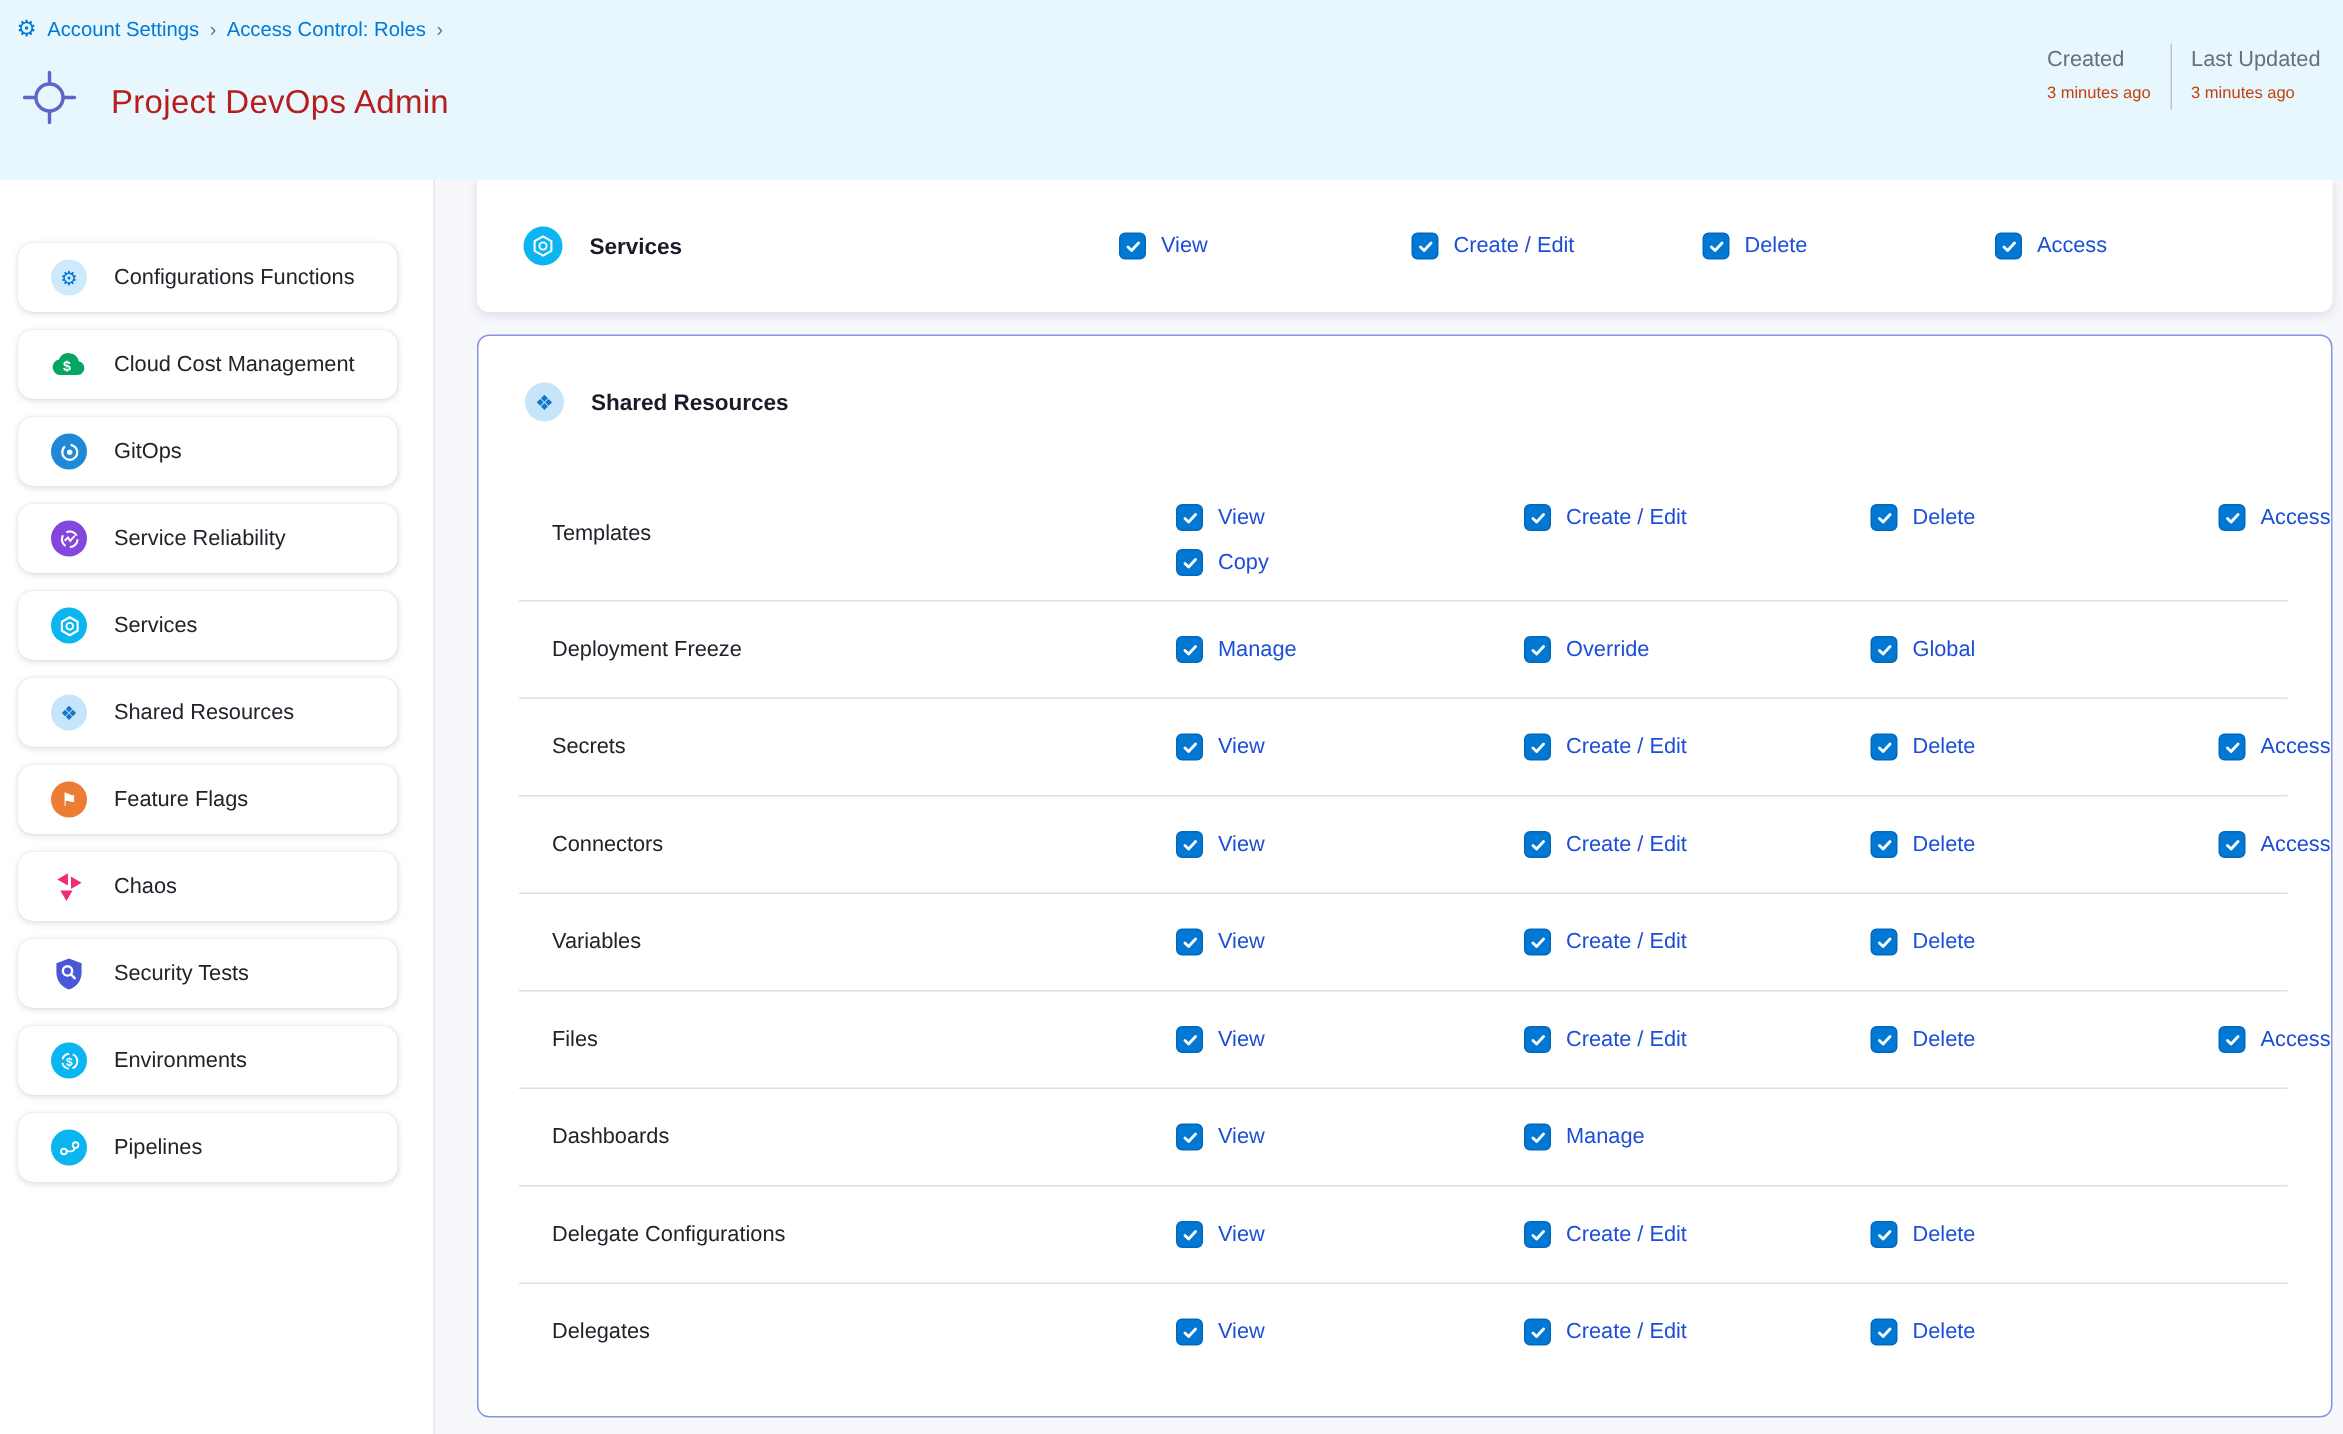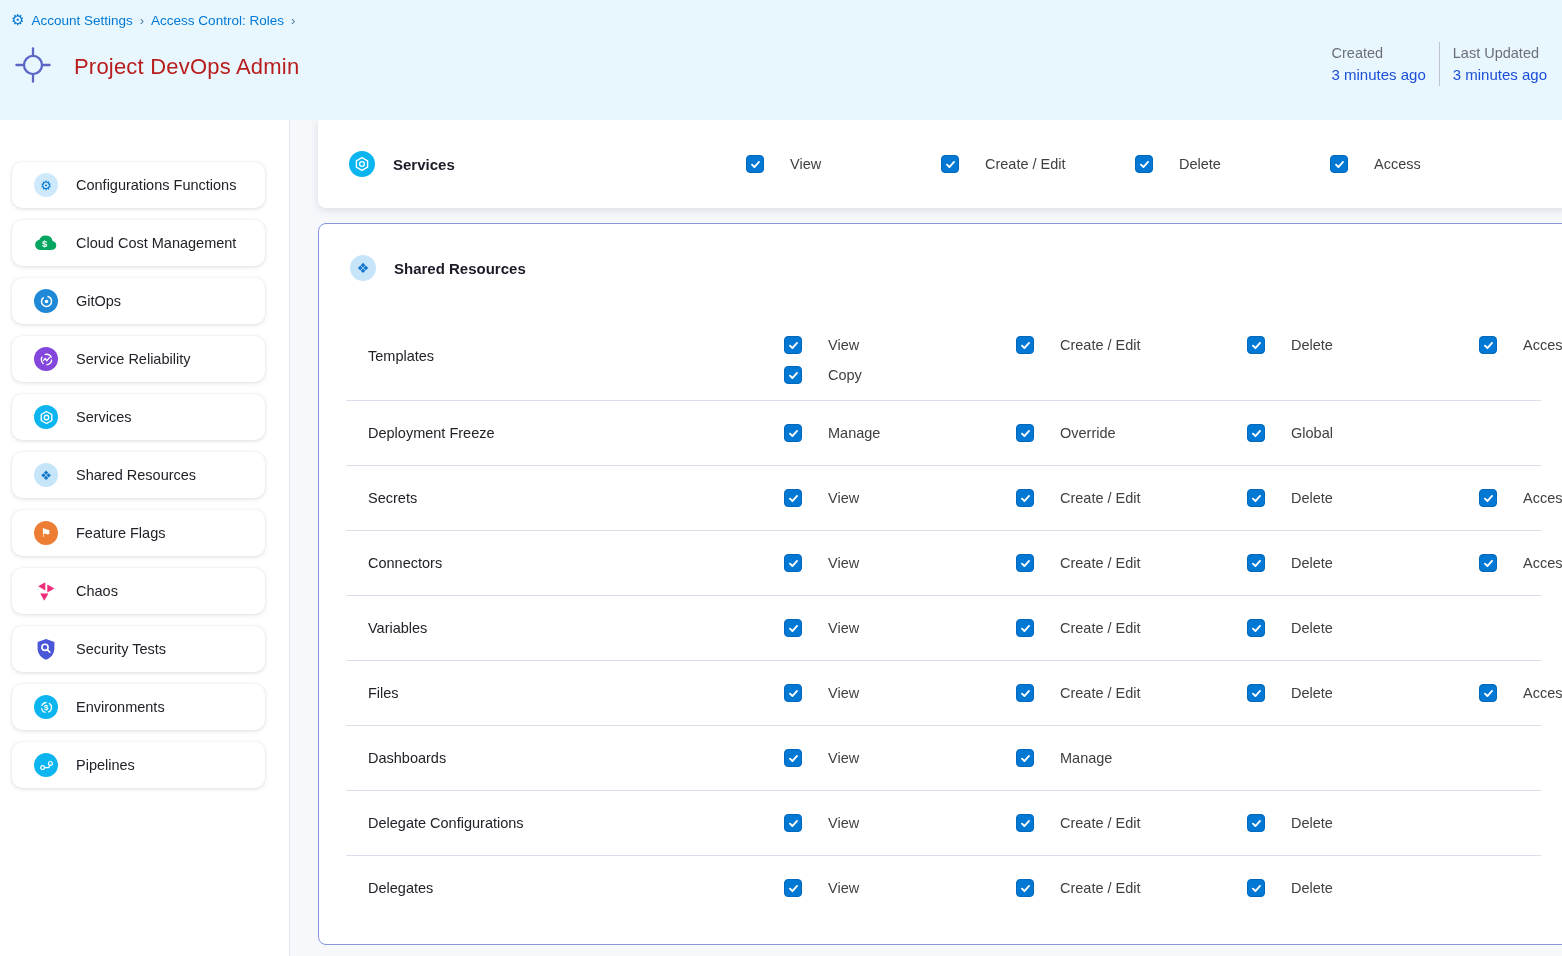--- a/index.html
+++ b/index.html
@@ -6,24 +6,24 @@
   html,body { width:1562px; height:956px; overflow:hidden; }
   body { font-family:"Liberation Sans", sans-serif; background:#f6f8fc; color:#22222a; }
 
   
   .topbar { height:120px; background:#e7f7fd; position:relative; }
   .breadcrumb { display:flex; align-items:center; gap:7px; padding:12px 0 0 11px; font-size:13.5px; font-weight:500; }
   .crumb-link { color:#0278d5; cursor:pointer;text-align:center; }
   .crumb-sep { color:#51789c; font-size:13px; }
   .title-row { position:absolute; left:14px; top:46px; display:flex; align-items:center; }
   .page-title { margin-left:22px; font-size:22px; font-weight:500; color:#b91c1c; letter-spacing:.2px; }
-  .meta { position:absolute; right:15px; top:29px; display:flex; align-items:stretch;margin-top:13px; }
+  .meta { position:absolute; right:15px; top:29px; display:flex; align-items:stretch; }
   .meta-col { display:flex; flex-direction:column; line-height:22px; }
   .meta-label { color:#6d6e78; font-size:14.5px; }
-  .meta-value { color:#1d4ed8; font-size:15px; }
+  .meta-value { color:#c2410c; font-size:11px; }
   .meta-divider { width:1px; background:#bfc1d4; margin:0 13px; }
 
   
   .content { display:flex; height:836px; }
   .sidebar { width:290px; background:#ffffff; border-right:1px solid #e2e4ee; padding-top:42px; flex-shrink:0; }
   .side-item { margin:0 24px 12px 12px; height:46px; background:#fff; border-radius:10px;
                box-shadow:0 1px 4px rgba(96,97,112,.20), 0 0 1px rgba(40,41,61,.10);
                display:flex; align-items:center; padding-left:21px; gap:17px; cursor:pointer; }
   .side-label { font-size:14.5px; color:#22222a; }
   .side-icon { width:26px; height:26px; display:flex; align-items:center; justify-content:center; }
@@ -47,21 +47,21 @@
   .perm-row.tall { min-height:88px; }
   .row-label { padding-left:49px; font-size:14.5px; color:#22222a; }
   .perm-cell { display:flex; align-items:center; }
   .perm-row.tall .perm-cell { align-self:stretch; align-items:flex-start; padding-top:24px; flex-direction:column; gap:12px; }
   .perm-row.tall .row-label { align-self:center; }
   .divider { height:1px; background:#dcdee9; margin:0 29px 0 27px; }
 
   .perm-item { display:flex; align-items:center; gap:10px; cursor:pointer; }
   .checkbox { width:18px; height:18px; border-radius:4px; background:#0278d5; border:1px solid #0268bd;
               display:flex; align-items:center; justify-content:center; flex-shrink:0; }
-  .perm-label { font-size:14.5px; color:#404040;margin-left:16px; }
+  .perm-label { font-size:14.5px; color:#1d4ed8; }
 </style>
 </head>
 <body>
 
 <div class="topbar">
   <div class="breadcrumb">
     <span><span style="color:#0278d5;font-size:15px;line-height:1">⚙</span></span>
     <span class="crumb-link">Account Settings</span>
     <span class="crumb-sep">›</span>
     <span class="crumb-link">Access Control: Roles</span>

